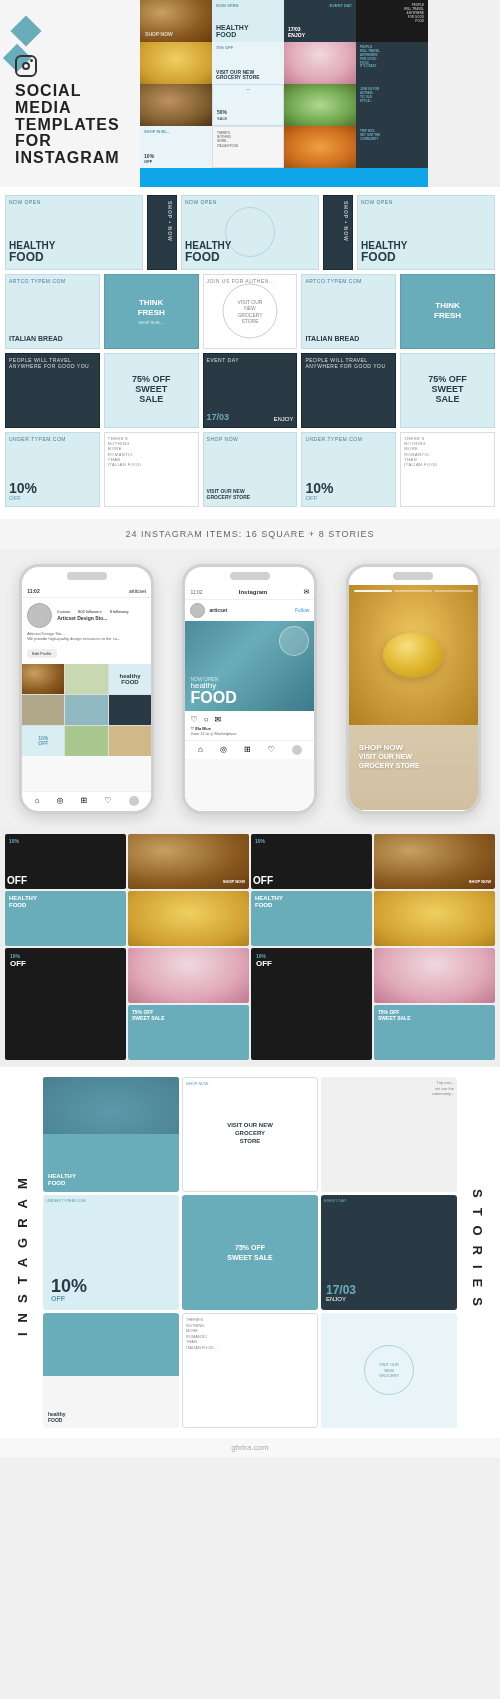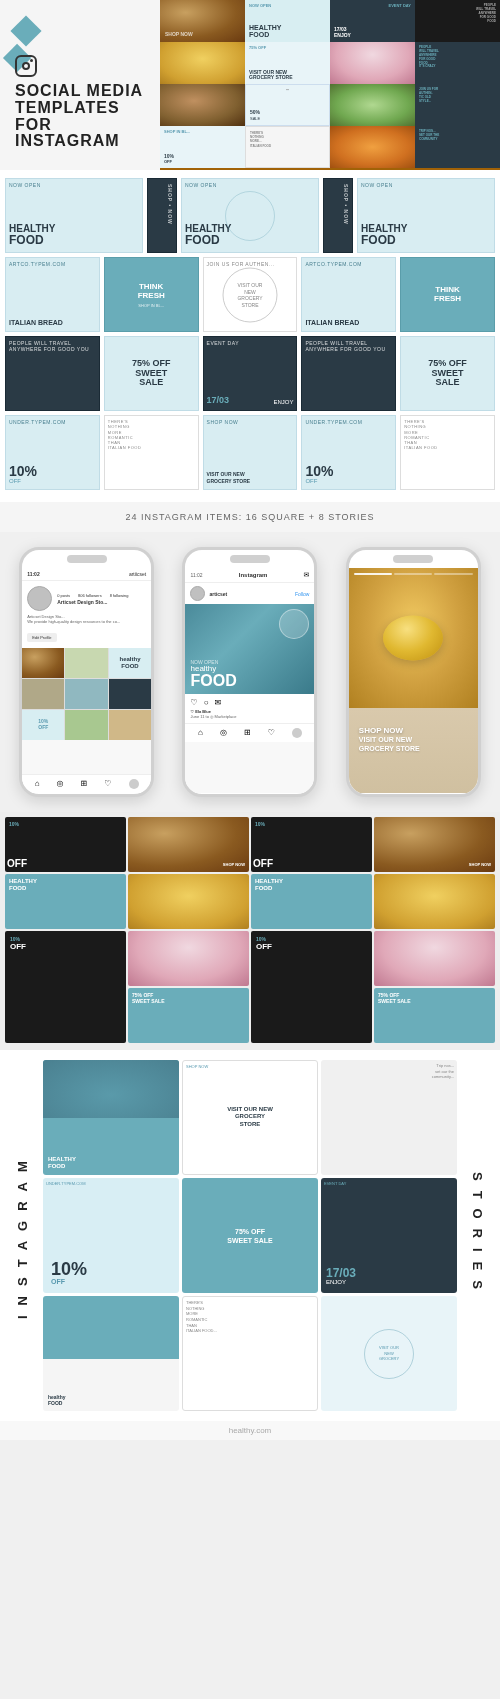--- a/index.html
+++ b/index.html
@@ -7,22 +7,22 @@
       width: 500px;
       min-height: 1699px;
       background: #f0f0f0;
       font-family: Arial, sans-serif;
       overflow-x: hidden;
     }
 
     
     .section-top {
       display: flex;
-      width: 500px;
-      background: #a16207;
+      width: 428px;
+      background: #0ea5e9;
     }
 
     .left-info {
       width: 160px;
       padding: 20px 15px;
       display: flex;
       flex-direction: column;
       justify-content: center;
       background: #f5f5f5;
     }
@@ -731,14 +731,14 @@
       </div>
     </div>
   </div>
 
   <div style="writing-mode:vertical-rl;text-orientation:mixed;font-size:13px;font-weight:900;color:#222;letter-spacing:10px;text-transform:uppercase;padding:5px;width:35px;display:flex;align-items:center;justify-content:center;">
     <span>STORIES</span>
   </div>
 </div>
 
 <div class="watermark">
-  <span>healthy.com</span>
+  <span>gfxtra.com</span>
 </div>
 
 </body></html>

